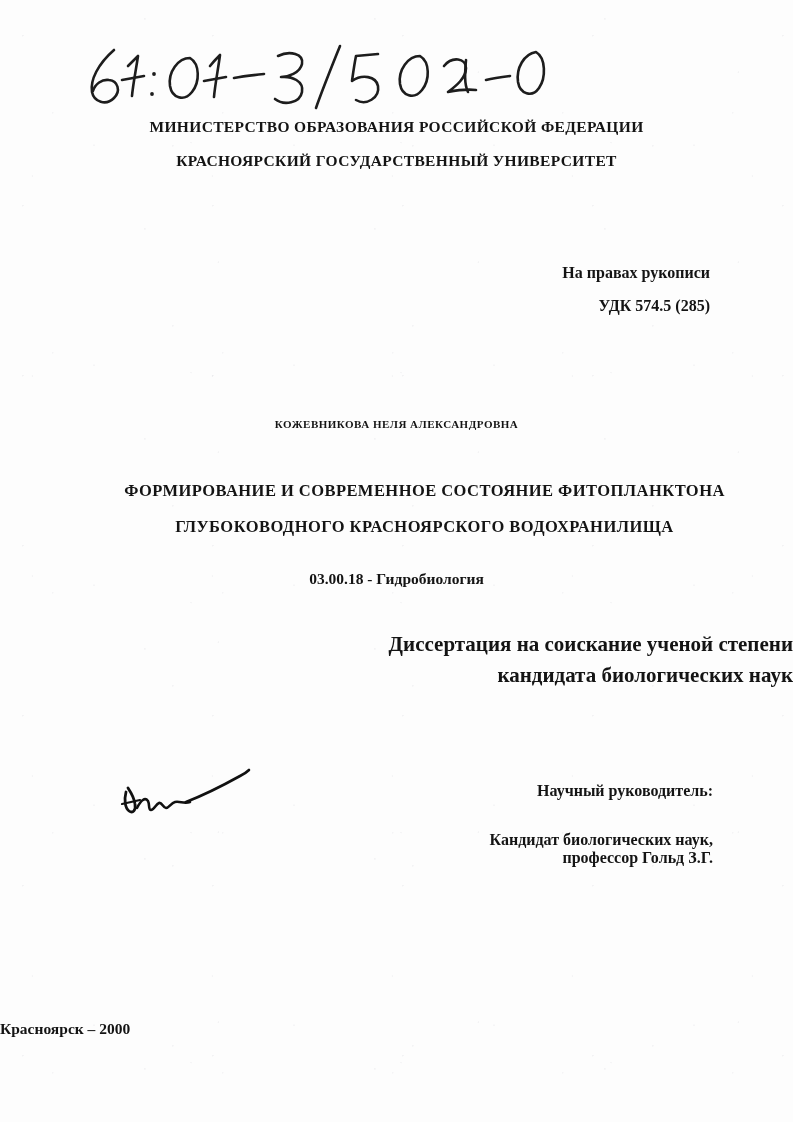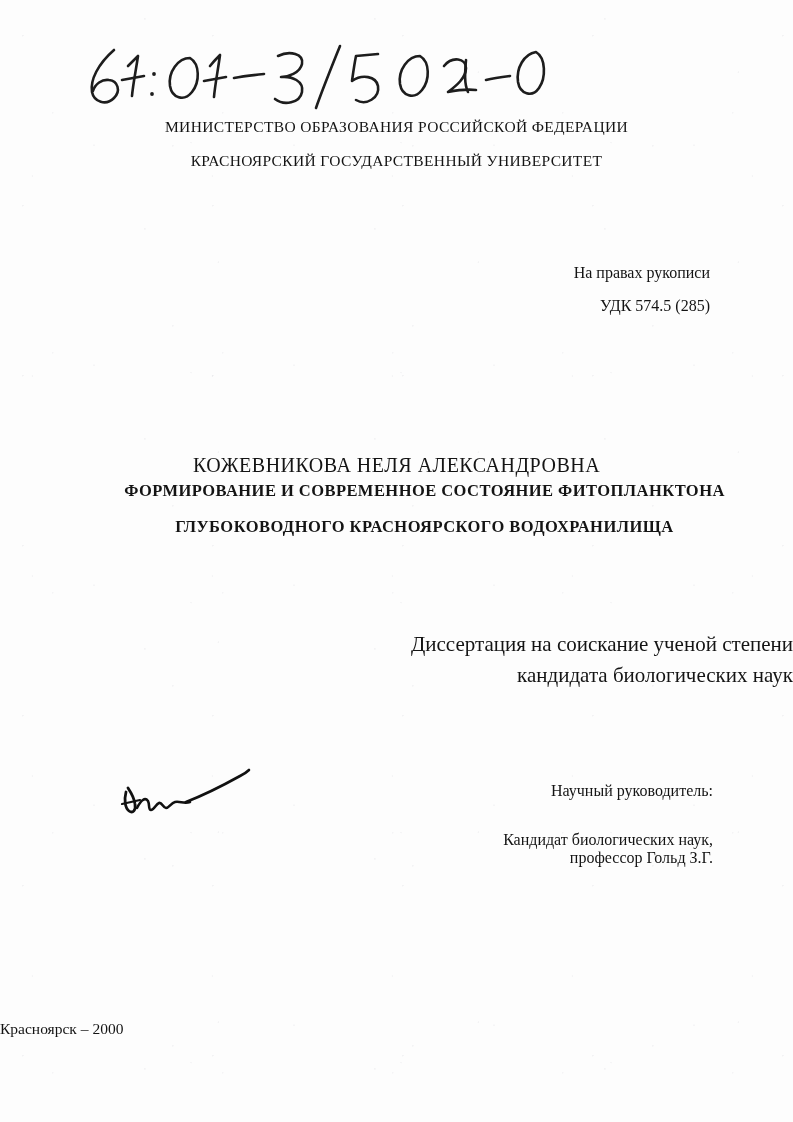--- a/index.html
+++ b/index.html
@@ -31,21 +31,21 @@
       radial-gradient(circle at 31% 47%, rgba(120,120,140,0.13) 0.6px, transparent 1.1px),
       radial-gradient(circle at 84% 38%, rgba(120,120,140,0.15) 0.6px, transparent 1.1px),
       radial-gradient(circle at 47% 66%, rgba(120,120,140,0.12) 0.6px, transparent 1.1px),
       radial-gradient(circle at 72% 81%, rgba(120,120,140,0.14) 0.6px, transparent 1.1px),
       radial-gradient(circle at 18% 88%, rgba(120,120,140,0.13) 0.6px, transparent 1.1px),
       radial-gradient(circle at 91% 62%, rgba(120,120,140,0.12) 0.6px, transparent 1.1px);
     background-size: 190px 170px, 230px 210px, 170px 240px, 260px 190px,
                      200px 220px, 240px 180px, 180px 200px, 210px 230px;
   }
 
-  .blk { position: absolute; }
+  .blk { position: absolute; font-weight: bold; }
 
   
   .org-line {
     width: 100%;
     text-align: center;
     font-size: 15.5px;
     letter-spacing: 0.35px;
     white-space: nowrap;
   }
   .org-1 { top: 118px; }
@@ -59,24 +59,23 @@
     white-space: nowrap;
   }
   .notice-1 { top: 264px; }
   .notice-2 { top: 297px; }
 
   
   .author {
     width: 100%;
     top: 418px;
     text-align: center;
-    font-size: 20px;
+    font-size: 11px;
     letter-spacing: 0.5px;
     white-space: nowrap;
-    margin-top: 36px;
   }
 
   
   .title-line {
     width: 100%;
     text-align: center;
     font-weight: bold;
     font-size: 16.5px;
     letter-spacing: 0.45px;
     white-space: nowrap;
@@ -188,20 +187,21 @@
   <div class="blk org-line org-2">КРАСНОЯРСКИЙ ГОСУДАРСТВЕННЫЙ УНИВЕРСИТЕТ</div>
 
   <div class="blk notice notice-1">На правах рукописи</div>
   <div class="blk notice notice-2">УДК 574.5 (285)</div>
 
   <div class="blk author">КОЖЕВНИКОВА НЕЛЯ АЛЕКСАНДРОВНА</div>
 
   <div class="blk title-line title-1">ФОРМИРОВАНИЕ И СОВРЕМЕННОЕ СОСТОЯНИЕ ФИТОПЛАНКТОНА</div>
   <div class="blk title-line title-2">ГЛУБОКОВОДНОГО КРАСНОЯРСКОГО ВОДОХРАНИЛИЩА</div>
 
+  <div class="blk specialty">03.00.18 - Гидробиология</div>
 
   <div class="blk degree-line degree-1">Диссертация на соискание ученой степени</div>
   <div class="blk degree-line degree-2">кандидата биологических наук</div>
 
   <div class="blk signature-mark" aria-label="signature">
     <svg viewBox="0 0 140 60" xmlns="http://www.w3.org/2000/svg" fill="none" stroke="#111111" stroke-linecap="round" stroke-linejoin="round">
       <path d="M8 28 C6 36, 7 44, 11 47 C15 50, 18 46, 17 40 C16 33, 12 27, 10 24" stroke-width="2.8"></path>
       <path d="M4 40 L22 36" stroke-width="2.2"></path>
       <path d="M19 44 C23 36, 27 33, 30 37 C32 41, 30 46, 33 46 C36 46, 38 40, 41 39
                C44 38, 45 44, 48 44 C51 44, 53 39, 57 38 C62 37, 66 40, 72 38" stroke-width="2.6"></path>

